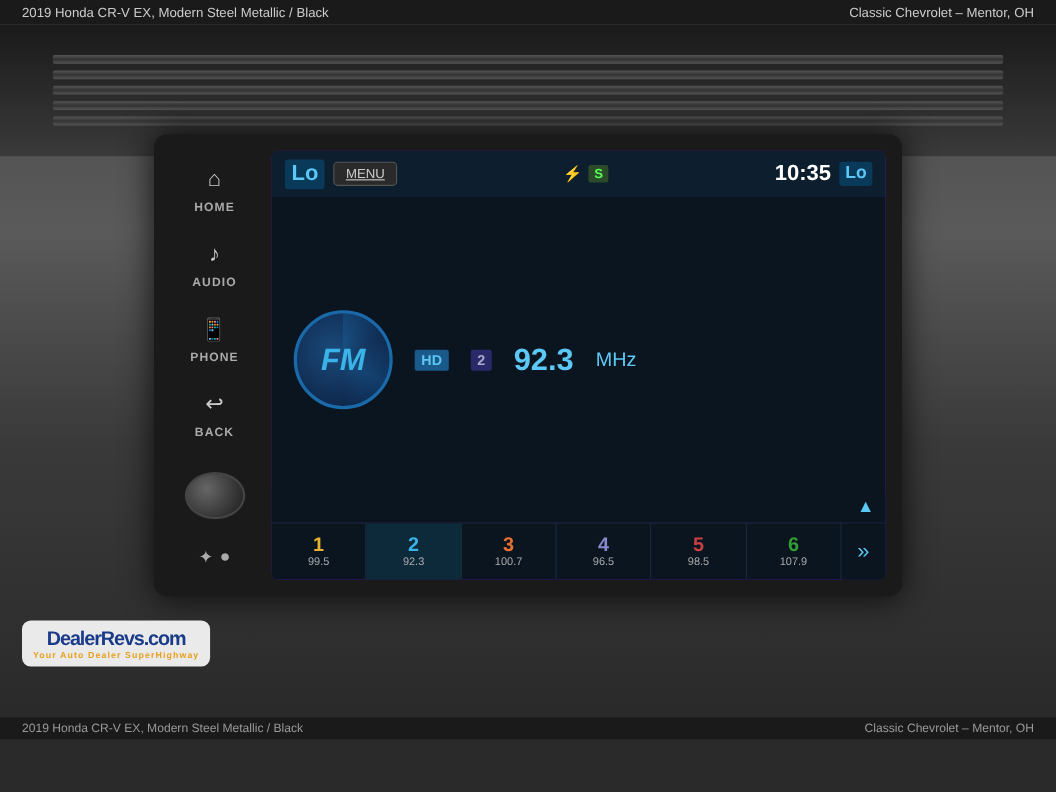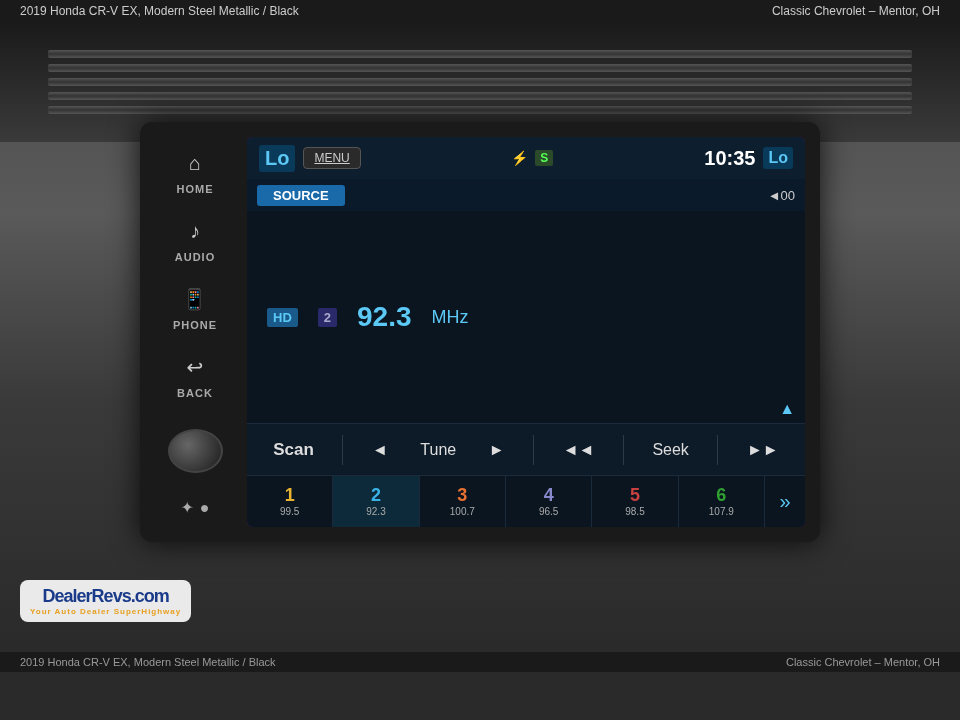--- a/index.html
+++ b/index.html
@@ -453,21 +453,21 @@
       font-size: 11px;
       padding: 4px 20px;
       display: flex;
       justify-content: space-between;
       align-items: center;
     }
 
     
     .watermark {
       position: absolute;
-      bottom: 30px;
+      bottom: 46px;
       left: 20px;
       background: rgba(255,255,255,0.9);
       border-radius: 8px;
       padding: 6px 10px;
       display: flex;
       flex-direction: column;
       align-items: center;
     }
 
     .watermark-main {
@@ -541,52 +541,36 @@
           <div class="header-center">
             <span class="signal-icon">⚡</span>
             <span class="s-badge">S</span>
           </div>
           <div class="header-right">
             <span class="time-display">10:35</span>
             <span class="lo-badge-right">Lo</span>
           </div>
         </div>
 
-        <div class="source-bar">
-          <span class="source-btn">SOURCE</span>
-          <span class="volume-indicator">◄00</span>
-        </div>
 
         <div class="fm-area">
+          <div class="fm-logo">
+            <span class="fm-text">FM</span>
+          </div>
           <div class="station-info">
             <span class="hd-badge">HD</span>
             <span class="channel-badge">2</span>
             <span class="frequency">92.3</span>
             <span class="mhz-label">MHz</span>
           </div>
           <div class="scan-bar-area">
             <span class="scroll-btn">▲</span>
           </div>
         </div>
 
-        <div class="controls-row">
-          <div class="ctrl-btn">
-            <span class="scan-btn-text">Scan</span>
-          </div>
-          <div class="ctrl-divider"></div>
-          <div class="ctrl-btn">◄</div>
-          <div class="ctrl-btn">Tune</div>
-          <div class="ctrl-btn">►</div>
-          <div class="ctrl-divider"></div>
-          <div class="ctrl-btn">◄◄</div>
-          <div class="ctrl-divider"></div>
-          <div class="ctrl-btn">Seek</div>
-          <div class="ctrl-divider"></div>
-          <div class="ctrl-btn">►►</div>
-        </div>
 
         <div class="presets-row">
           <div class="preset-item preset-1">
             <span class="preset-num">1</span>
             <span class="preset-freq">99.5</span>
           </div>
           <div class="preset-item preset-2">
             <span class="preset-num">2</span>
             <span class="preset-freq">92.3</span>
           </div>

